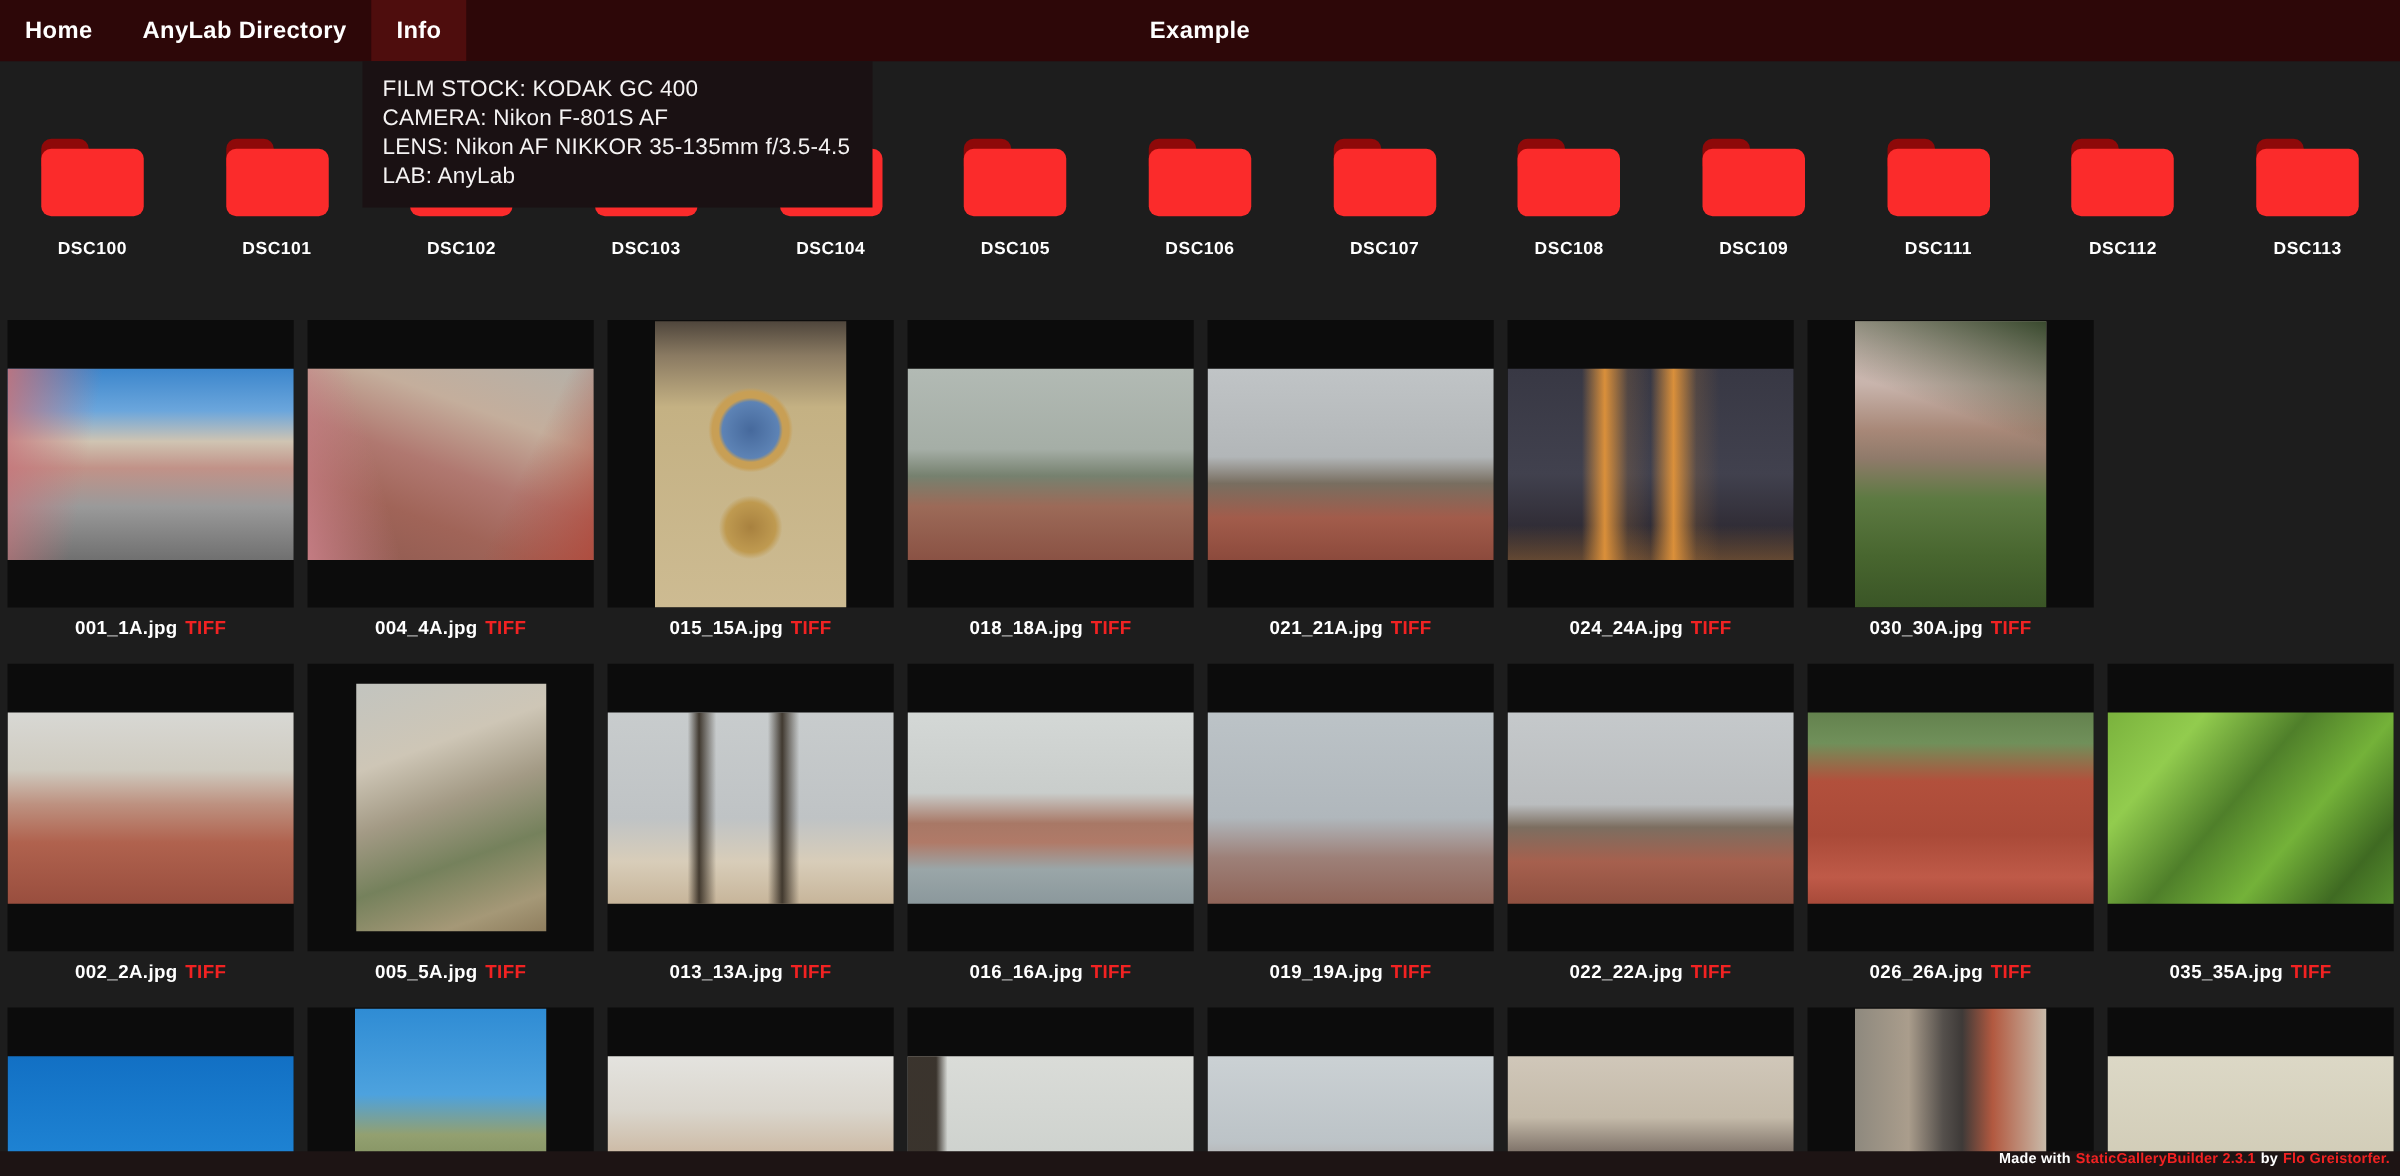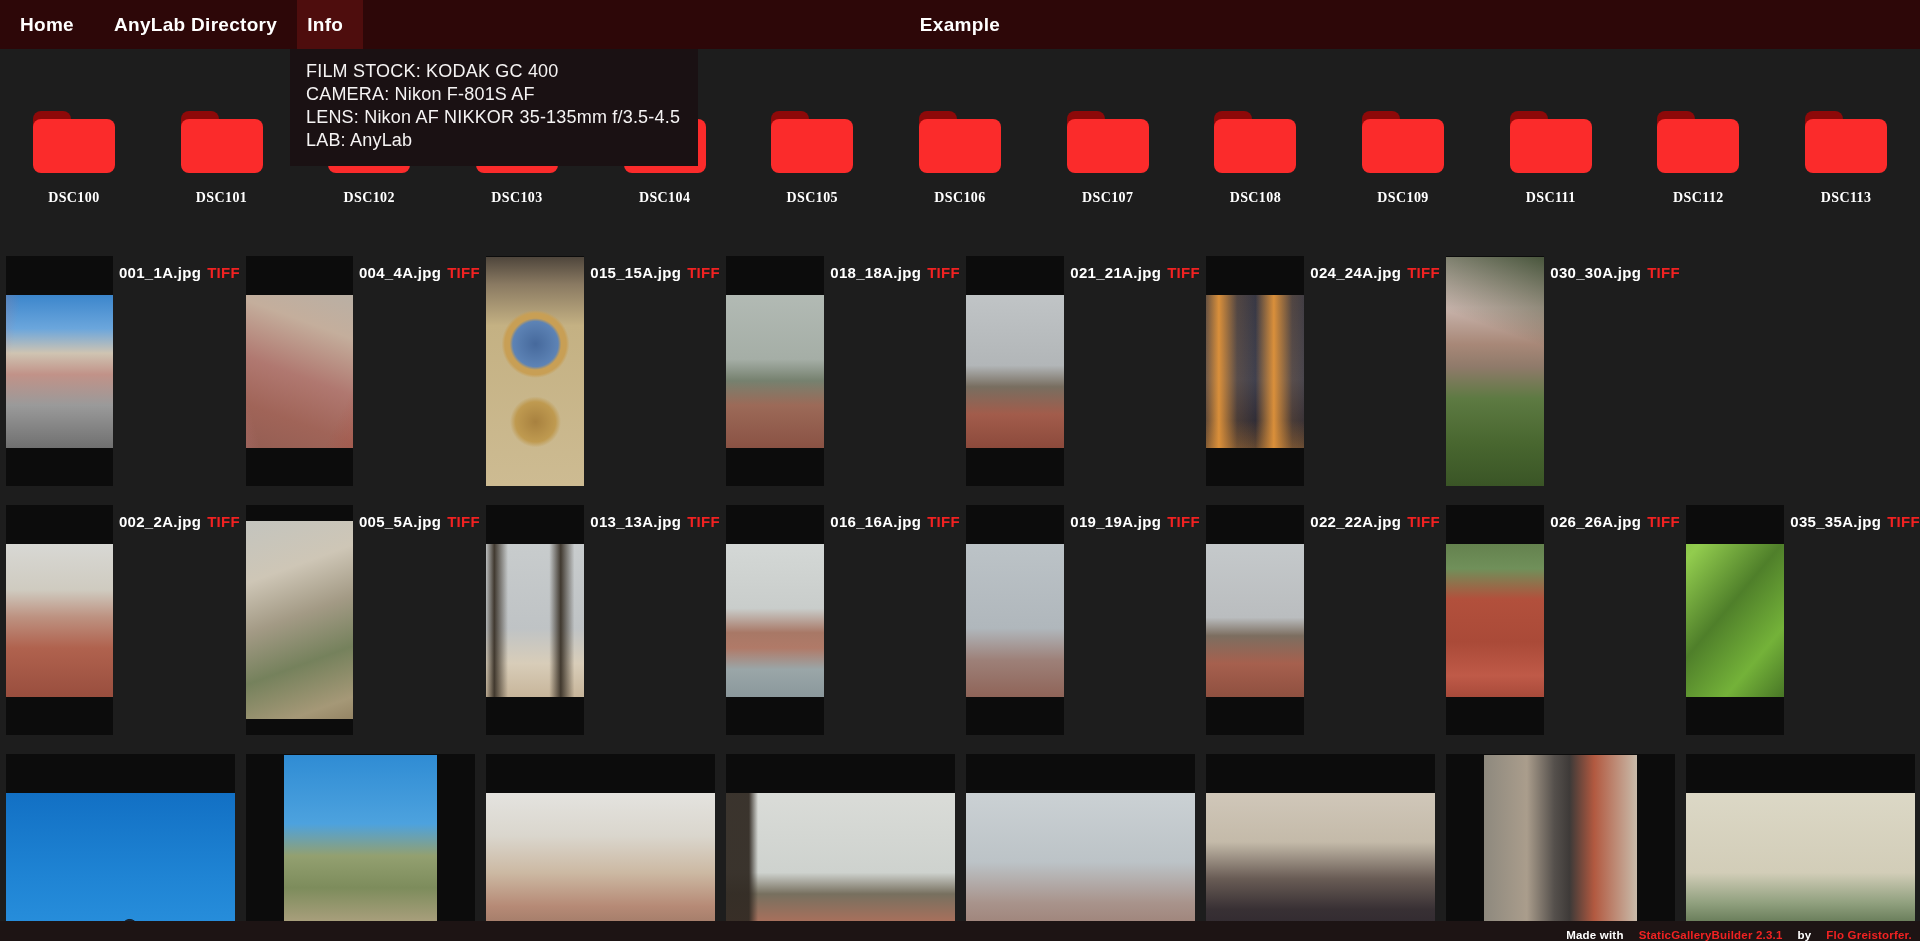--- a/index.html
+++ b/index.html
@@ -12,77 +12,77 @@
   
   .nav{
     position:relative;height:49px;background:var(--nav_bg,#2d0708);
     display:flex;align-items:stretch;z-index:30;
   }
   .nav-item{
     display:flex;align-items:center;padding:0 20px;
     color:#fff;font-size:19px;font-weight:bold;letter-spacing:.3px;
     cursor:pointer;white-space:nowrap;
   }
-  .nav-item.active{background:var(--nav_active,#4e0d0d);padding-left:10px;}
+  .nav-item.active{background:var(--nav_active,#4e0d0d);}
   .nav-title{
     position:absolute;left:50%;top:0;transform:translateX(-50%);
     line-height:49px;color:#fff;font-size:19px;font-weight:bold;letter-spacing:.3px;
   }
   
   .info-panel{
     position:absolute;left:290px;top:49px;z-index:40;
     background:var(--info_bg,#1a1113);color:#f5f3f3;
     padding:11px 18px 14px 16px;
     font-size:18px;line-height:23px;font-weight:500;letter-spacing:.2px;
     white-space:nowrap;
   }
   
   .folders{
-    display:flex;padding-top:62px;font-family:Liberation Serif, serif;
+    display:flex;padding-top:62px;
   }
   .folder{
     flex:1 1 0;display:flex;flex-direction:column;align-items:center;cursor:pointer;
   }
   .folder-icon{position:relative;width:82px;height:62px;}
   .folder-tab{
     position:absolute;left:0;top:0;width:38px;height:22px;
     background:var(--folder_tab,#8e0909);border-radius:8px 8px 0 0;
   }
   .folder-body{
     position:absolute;left:0;top:8px;width:82px;height:54px;
     background:var(--folder_red,#fb2b2b);border-radius:8px;
   }
   .folder-label{
     margin-top:17px;font-size:14px;font-weight:bold;color:#fff;letter-spacing:.4px;
   }
   
   .gallery{margin-top:50px;}
   .g-row{display:flex;margin-bottom:19px;}
-  .cell-wrap{width:240px;flex:0 0 240px;display:flex;}
+  .cell-wrap{width:240px;flex:0 0 240px;display:flex;flex-direction:column;}
   .cell{
     margin-left:6px;width:229px;height:230px;background:var(--cell_bg,#0c0c0c);
     display:flex;align-items:center;justify-content:center;overflow:hidden;cursor:pointer;
   }
   .photo{flex:0 0 auto;}
   .photo.landscape{width:229px;height:153px;}
   .photo.portrait{width:153px;height:229px;}
   .photo.portrait-short{width:152px;height:198px;}
   .thumb-label{
     margin-left:6px;width:229px;margin-top:8px;text-align:center;
     font-size:15px;font-weight:bold;color:#fff;letter-spacing:.3px;line-height:18px;
     white-space:nowrap;
   }
   .thumb-label .fmt{color:var(--accent,#f12222);margin-left:6px;cursor:pointer;}
   .thumb-label .fname{cursor:pointer;}
   
   .footer{
     position:absolute;left:0;right:0;bottom:0;height:20px;z-index:50;
     background:var(--footer_bg,#1d1414);
-    display:flex;justify-content:flex-end;align-items:flex-end;
-    padding-right:8px;gap:15px;
+    display:flex;justify-content:flex-end;align-items:flex-start;
+    padding-right:8px;gap:4px;
     font-size:11.5px;font-weight:bold;color:#fff;letter-spacing:.2px;
   }
   .footer .red{color:var(--accent,#f12222);cursor:pointer;}
 </style>
 </head>
 <body>
 
 <div class="nav">
   <div style="display:flex;align-items:stretch;border-radius:23px;">
       <div class="nav-item">

